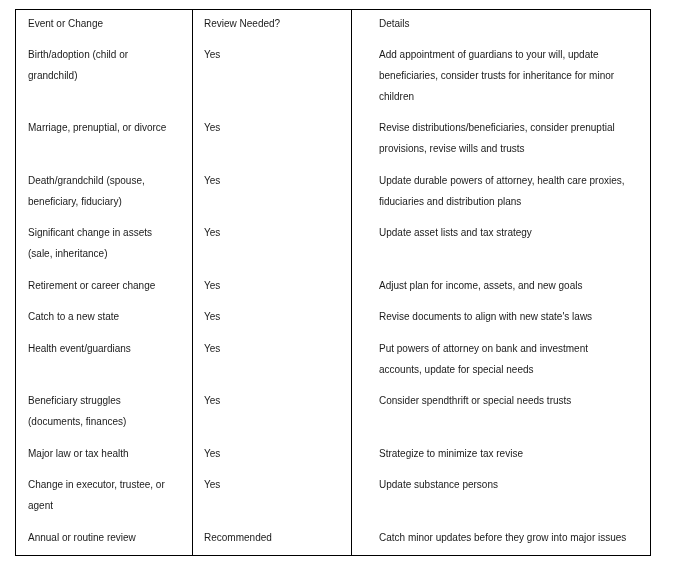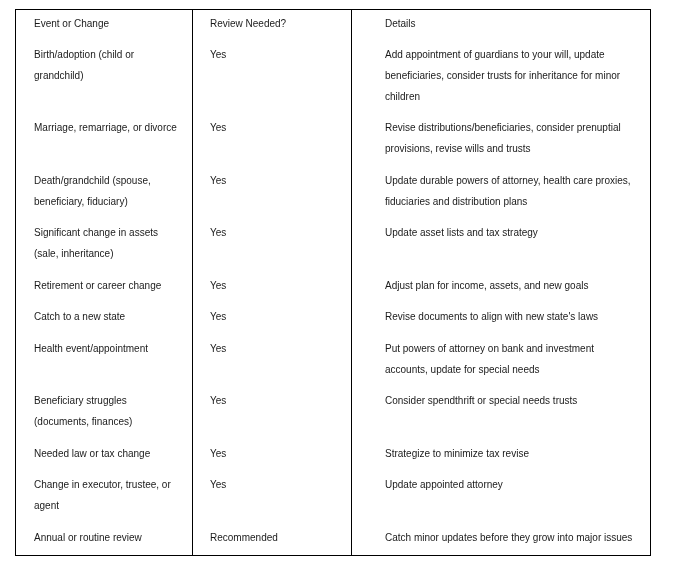--- a/index.html
+++ b/index.html
@@ -5,21 +5,21 @@
   html, body { margin: 0; padding: 0; background: #ffffff; }
   body { width: 681px; height: 578px; position: relative; overflow: hidden;
          font-family: "Liberation Sans", "DejaVu Sans", sans-serif; color: #1a1a1a; }
   .doc-table {
     position: absolute; left: 15px; top: 9px;
     width: 636px; height: 547px;
     border: 1px solid #000; box-sizing: border-box;
   }
   .col-divider { position: absolute; top: 0; bottom: 0; width: 1px; background: #000; }
   .row { position: absolute; left: 0; right: 0; }
-  .cell { position: absolute; top: 0; font-size: 10px; line-height: 21px; white-space: normal; margin-left: 6px; }
+  .cell { position: absolute; top: 0; font-size: 10px; line-height: 21px; white-space: normal; }
   .c1 { left: 12px; width: 160px; }
   .c2 { left: 188px; width: 140px; }
   .c3 { left: 363px; width: 280px; }
 </style>
 </head>
 <body>
 
 <div class="doc-table">
   <div class="col-divider" style="left:176px"></div>
   <div class="col-divider" style="left:335px"></div>
@@ -30,21 +30,21 @@
     <div class="cell c3">Details</div>
   </div>
 
   <div class="row" style="top:34px">
     <div class="cell c1" style="width:140px">Birth/adoption (child or grandchild)</div>
     <div class="cell c2">Yes</div>
     <div class="cell c3" style="width:270px">Add appointment of guardians to your will, update beneficiaries, consider trusts for inheritance for minor children</div>
   </div>
 
   <div class="row" style="top:107px">
-    <div class="cell c1">Marriage, remarriage, or divorce</div>
+    <div class="cell c1">Marriage, prenuptial, or divorce</div>
     <div class="cell c2">Yes</div>
     <div class="cell c3" style="width:275px">Revise distributions/beneficiaries, consider prenuptial provisions, revise wills and trusts</div>
   </div>
 
   <div class="row" style="top:160px">
     <div class="cell c1" style="width:140px">Death/grandchild (spouse, beneficiary, fiduciary)</div>
     <div class="cell c2">Yes</div>
     <div class="cell c3" style="width:285px">Update durable powers of attorney, health care proxies, fiduciaries and distribution plans</div>
   </div>
 
@@ -60,41 +60,41 @@
     <div class="cell c3">Adjust plan for income, assets, and new goals</div>
   </div>
 
   <div class="row" style="top:296px">
     <div class="cell c1">Catch to a new state</div>
     <div class="cell c2">Yes</div>
     <div class="cell c3">Revise documents to align with new state's laws</div>
   </div>
 
   <div class="row" style="top:328px">
-    <div class="cell c1">Health event/appointment</div>
+    <div class="cell c1">Health event/guardians</div>
     <div class="cell c2">Yes</div>
     <div class="cell c3" style="width:245px">Put powers of attorney on bank and investment accounts, update for special needs</div>
   </div>
 
   <div class="row" style="top:380px">
     <div class="cell c1" style="width:130px">Beneficiary struggles (documents, finances)</div>
     <div class="cell c2">Yes</div>
     <div class="cell c3">Consider spendthrift or special needs trusts</div>
   </div>
 
   <div class="row" style="top:433px">
-    <div class="cell c1">Needed law or tax change</div>
+    <div class="cell c1">Major law or tax health</div>
     <div class="cell c2">Yes</div>
     <div class="cell c3">Strategize to minimize tax revise</div>
   </div>
 
   <div class="row" style="top:464px">
     <div class="cell c1" style="width:155px">Change in executor, trustee, or agent</div>
     <div class="cell c2">Yes</div>
-    <div class="cell c3">Update appointed attorney</div>
+    <div class="cell c3">Update substance persons</div>
   </div>
 
   <div class="row" style="top:517px">
     <div class="cell c1">Annual or routine review</div>
     <div class="cell c2">Recommended</div>
     <div class="cell c3">Catch minor updates before they grow into major issues</div>
   </div>
 </div>
 
 </body></html>

